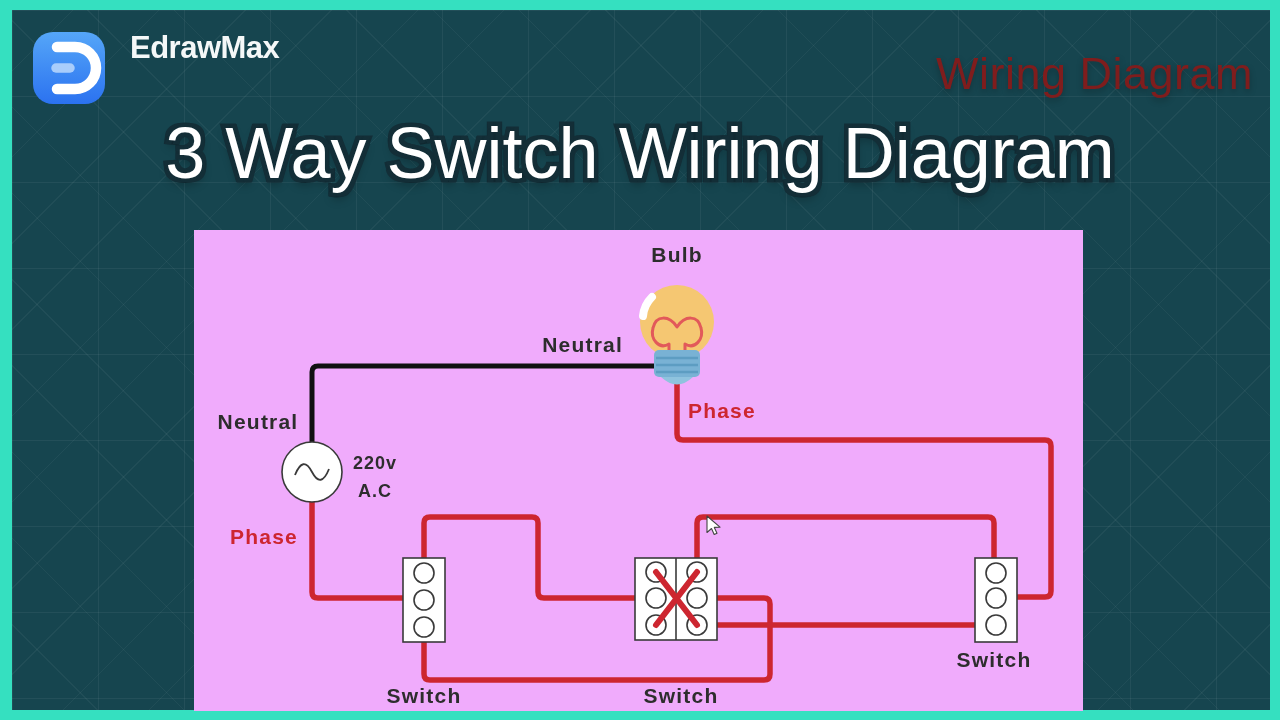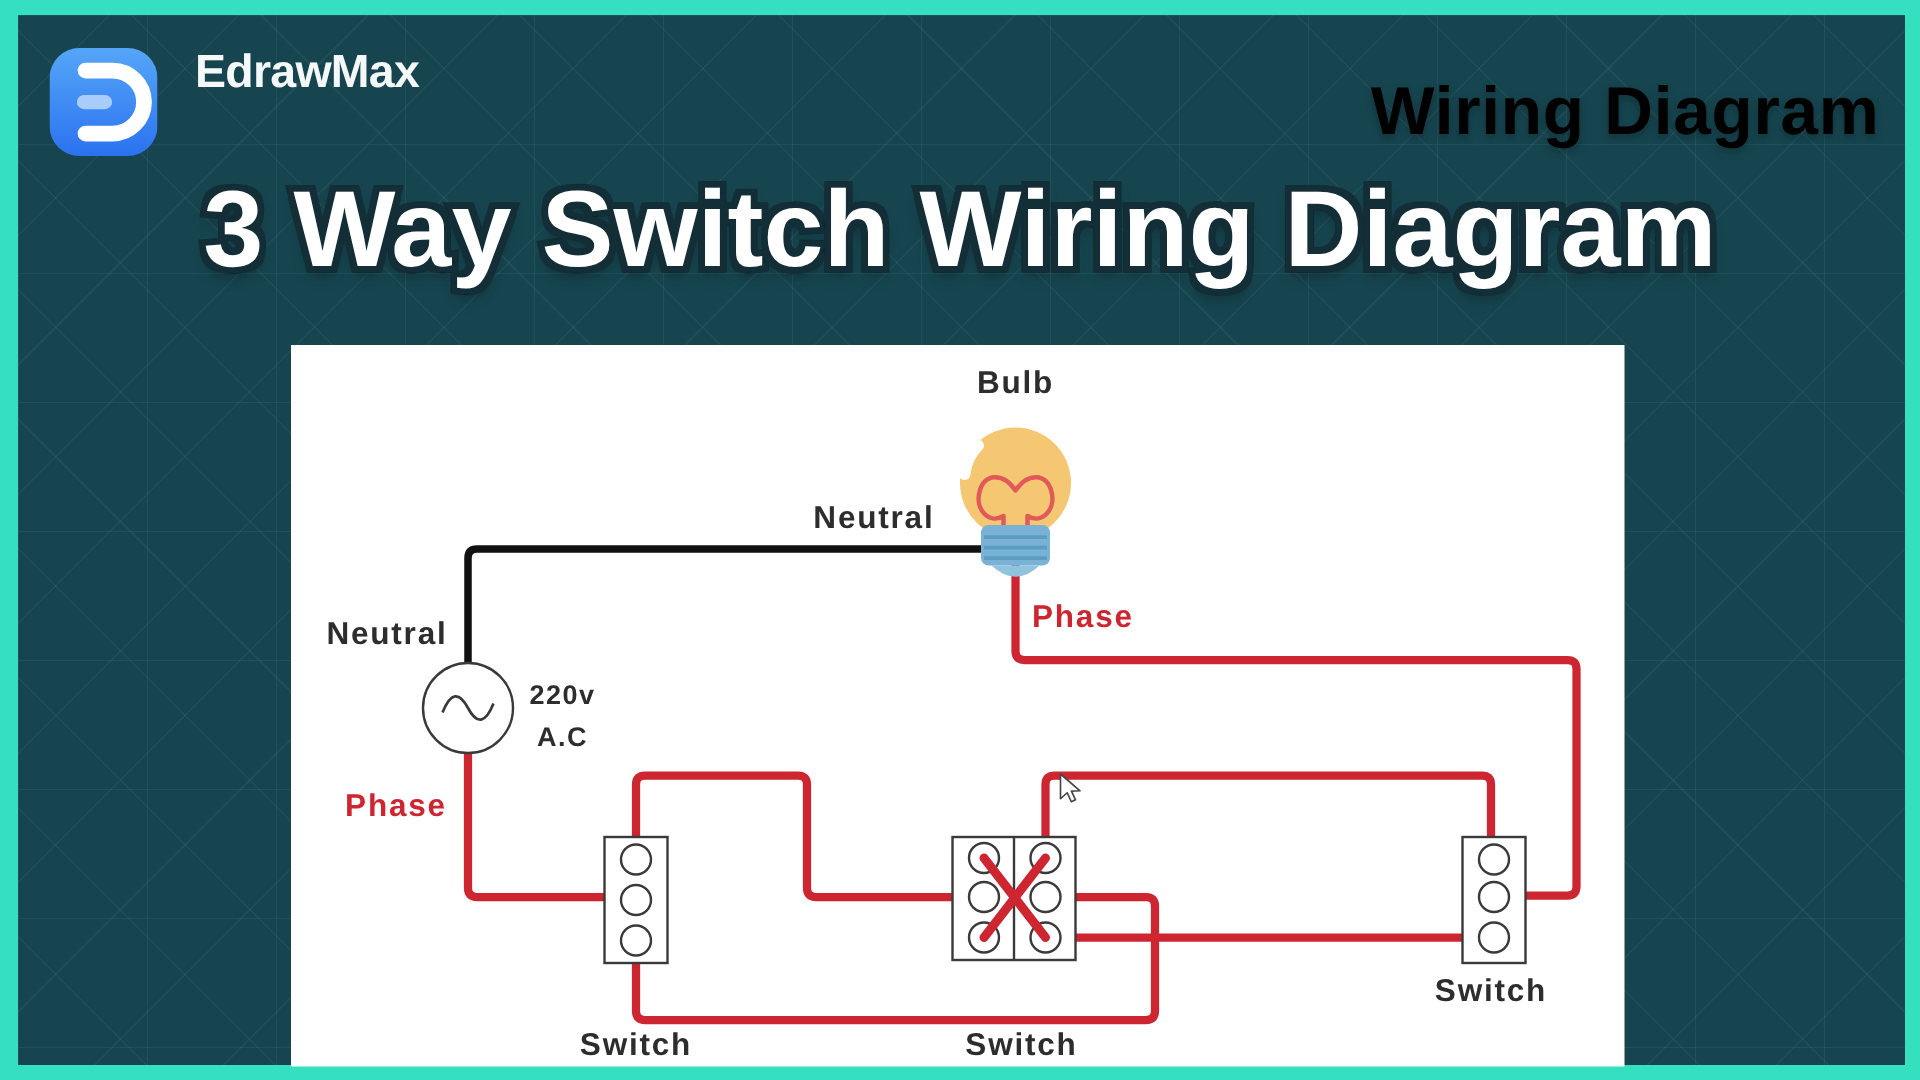--- a/index.html
+++ b/index.html
@@ -23,39 +23,39 @@
 
   
   .logo { position:absolute; left:33px; top:32px; width:72px; height:72px; }
   .brand {
     position:absolute; left:130px; top:30px;
     color:#f4f8f8; font-weight:bold; font-size:31px; line-height:36px;
     letter-spacing:-0.5px;
   }
   .corner-tag {
     position:absolute; top:48px; right:27px;
-    color:#000000; font-weight:bold; font-size:45px; letter-spacing:0.5px;
+    color:#7f1d1d; font-weight:normal; font-size:45px; letter-spacing:0.5px;
     text-shadow:0 3px 6px rgba(0,0,0,.25);
   }
 
   
   .main-title {
     position:absolute; left:0; right:0; top:112px; text-align:center;
-    font-size:72px; font-weight:bold; color:#ffffff; letter-spacing:0px;
+    font-size:72px; font-weight:normal; color:#ffffff; letter-spacing:0px;
     -webkit-text-stroke:9px #132e37; paint-order:stroke fill;
     text-shadow:
       4px 4px 0 #132e37, -4px 4px 0 #132e37, 4px -4px 0 #132e37, -4px -4px 0 #132e37,
       0 6px 10px rgba(0,0,0,.35);
     white-space:nowrap;
   }
 
   
   .canvas {
     position:absolute; left:194px; top:230px; width:889px; height:481px;
-    background:#ffffff;
+    background:#f0abfc;
   }
   .canvas svg { position:absolute; left:0; top:0; width:100%; height:100%; }
 
   text.lbl { fill:#2d2d2d; font-family:"Liberation Sans",sans-serif;
              font-size:21px; font-weight:600; letter-spacing:1.2px; }
   text.lbl-red { fill:#cd2630; font-family:"Liberation Sans",sans-serif;
                  font-size:21px; font-weight:700; letter-spacing:1.2px; }
   text.lbl-sm { fill:#2d2d2d; font-family:"Liberation Sans",sans-serif;
                 font-size:18px; font-weight:600; letter-spacing:1px; }
 </style>

